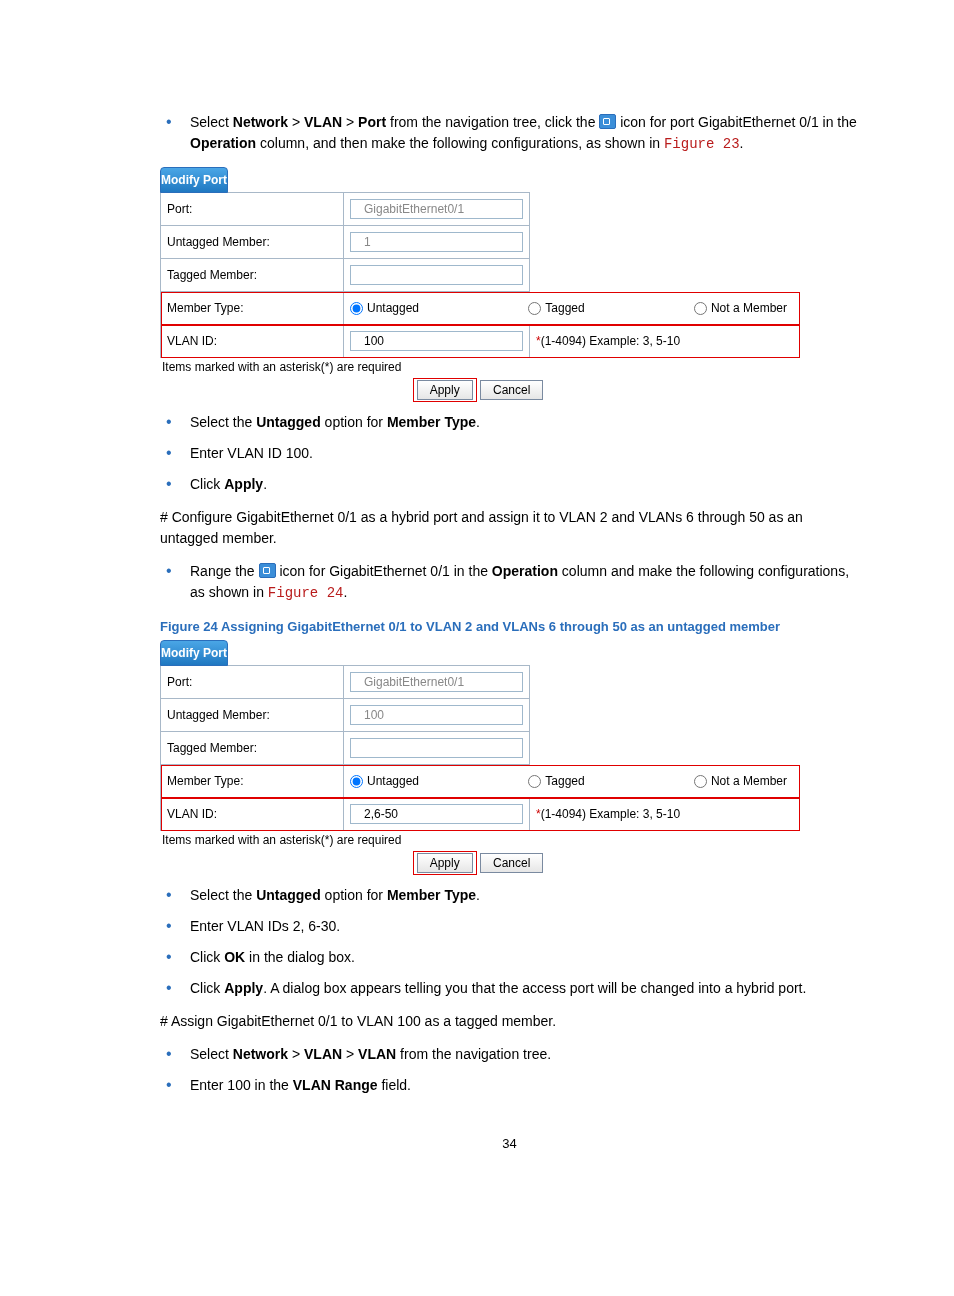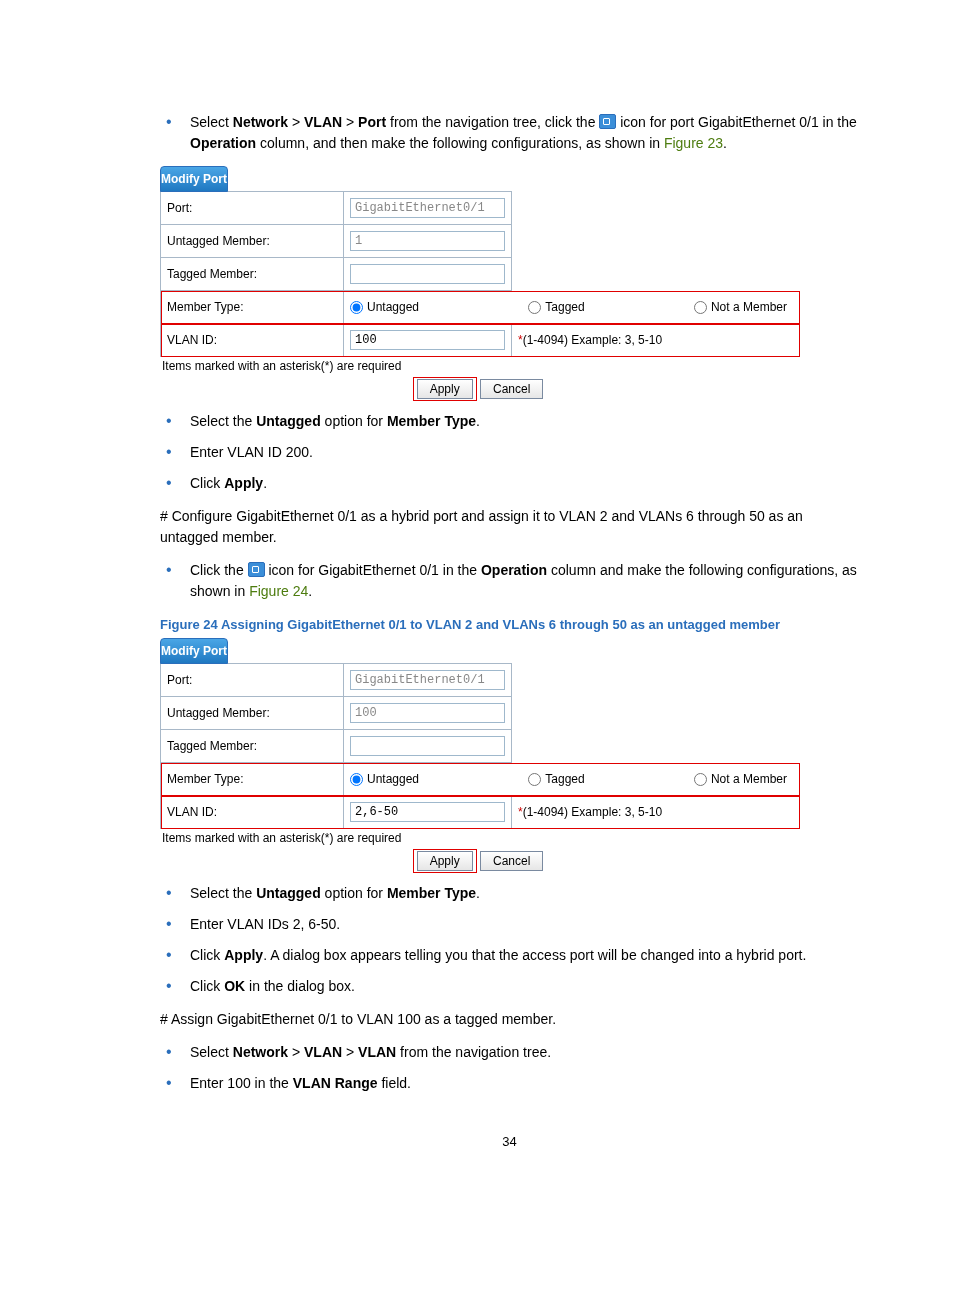--- a/index.html
+++ b/index.html
@@ -27,21 +27,21 @@
   ul.bullets > li::before {
     content: "•";
     color: #2a6ebb;
     position: absolute;
     left: -24px;
     font-size: 16px;
     line-height: 1;
     top: 2px;
   }
   .bold { font-weight: bold; text-align: right; }
-  .link { color: #4d7c0f; }
+  .link { color: #b91c1c; font-family: Liberation Mono, monospace; }
   .fig-caption {
     color: #2a6ebb;
     font-weight: bold;
     font-size: 13px;
     margin: 15px 0 6px 0;
   }
   .para {
     margin: 12px 0;
     line-height: 1.5;
   }
@@ -84,24 +84,23 @@
   .form-table td.label-cell {
     width: 170px;
   }
   .form-table td.input-cell {
     width: 155px;
   }
   .form-table input[type="text"] {
     border: 1px solid #9fb8cc;
     background: #fff;
     font-size: 12px;
-    padding: 2px 4px;
+    padding: 2px 13px;
     width: 145px;
     color: #888;
-    font-family: Liberation Mono, monospace;
   }
   .form-table input.black-text { color: #000; }
   .radio-cell {
     display: inline-flex;
     align-items: center;
     gap: 4px;
     font-size: 12px;
   }
   .radio-cell input { margin: 0; }
   .hint {
@@ -215,31 +214,31 @@
     <div class="btn-row">
       <span class="red-outline-btn"><button class="btn">Apply</button></span>
       <button class="btn">Cancel</button>
     </div>
   </div>
 
   <ul class="bullets">
     <li>
       <span>Select the </span><span class="bold">Untagged</span><span> option for </span><span class="bold">Member Type</span><span>.</span>
     </li>
-    <li>Enter VLAN ID 200.</li>
+    <li>Enter VLAN ID 100.</li>
     <li>
       <span>Click </span><span class="bold">Apply</span><span>.</span>
     </li>
   </ul>
 
   <div class="para"># Configure GigabitEthernet 0/1 as a hybrid port and assign it to VLAN 2 and VLANs 6 through 50 as an untagged member.</div>
 
   <ul class="bullets">
     <li>
-      <span>Click the </span><span class="icon-inline"></span><span> icon for GigabitEthernet 0/1 in the </span><span class="bold">Operation</span><span> column and make the following configurations, as shown in </span><span class="link">Figure 24</span><span>.</span>
+      <span>Range the </span><span class="icon-inline"></span><span> icon for GigabitEthernet 0/1 in the </span><span class="bold">Operation</span><span> column and make the following configurations, as shown in </span><span class="link">Figure 24</span><span>.</span>
     </li>
   </ul>
 
   <div class="fig-caption">Figure 24 Assigning GigabitEthernet 0/1 to VLAN 2 and VLANs 6 through 50 as an untagged member</div>
   <div class="panel">
     <div class="tab-wrap">
         <div class="tab">Modify Port</div>
       </div>
     <table class="form-table">
       <tbody>
@@ -288,26 +287,26 @@
     <div class="btn-row">
       <span class="red-outline-btn"><button class="btn">Apply</button></span>
       <button class="btn">Cancel</button>
     </div>
   </div>
 
   <ul class="bullets">
     <li>
       <span>Select the </span><span class="bold">Untagged</span><span> option for </span><span class="bold">Member Type</span><span>.</span>
     </li>
-    <li>Enter VLAN IDs 2, 6-50.</li>
+    <li>Enter VLAN IDs 2, 6-30.</li>
+    <li>
+      <span>Click </span><span class="bold">OK</span><span> in the dialog box.</span>
+    </li>
     <li>
       <span>Click </span><span class="bold">Apply</span><span>. A dialog box appears telling you that the access port will be changed into a hybrid port.</span>
-    </li>
-    <li>
-      <span>Click </span><span class="bold">OK</span><span> in the dialog box.</span>
     </li>
   </ul>
 
   <div class="para"># Assign GigabitEthernet 0/1 to VLAN 100 as a tagged member.</div>
 
   <ul class="bullets">
     <li>
       <span>Select </span><span class="bold">Network</span><span> &gt; </span><span class="bold">VLAN</span><span> &gt; </span><span class="bold">VLAN</span><span> from the navigation tree.</span>
     </li>
     <li>

